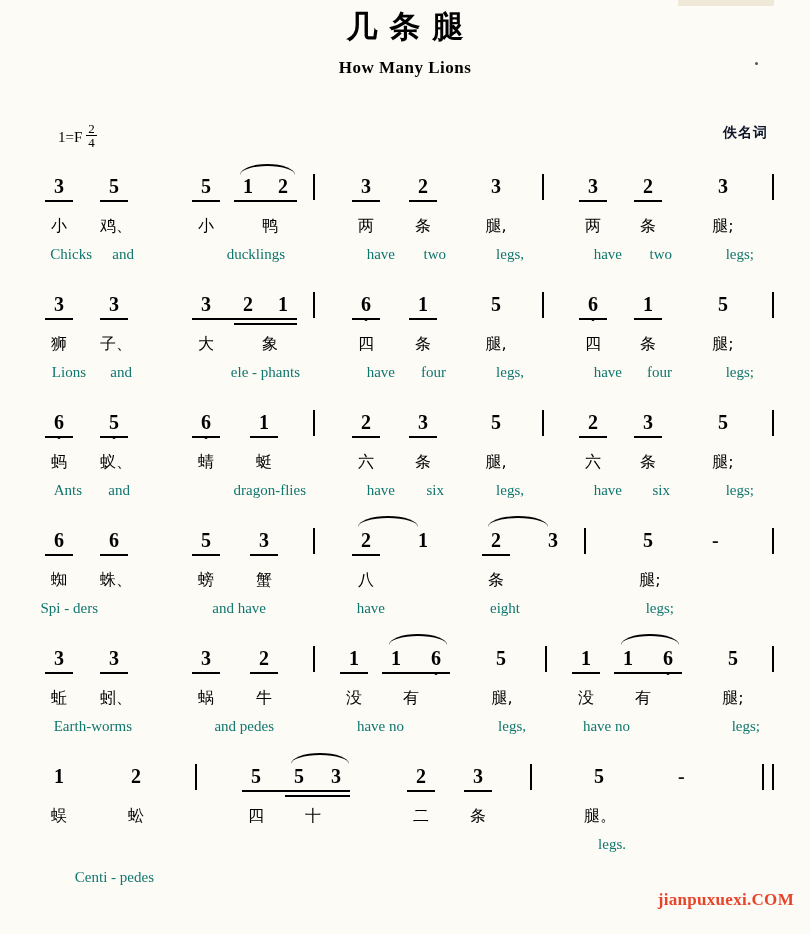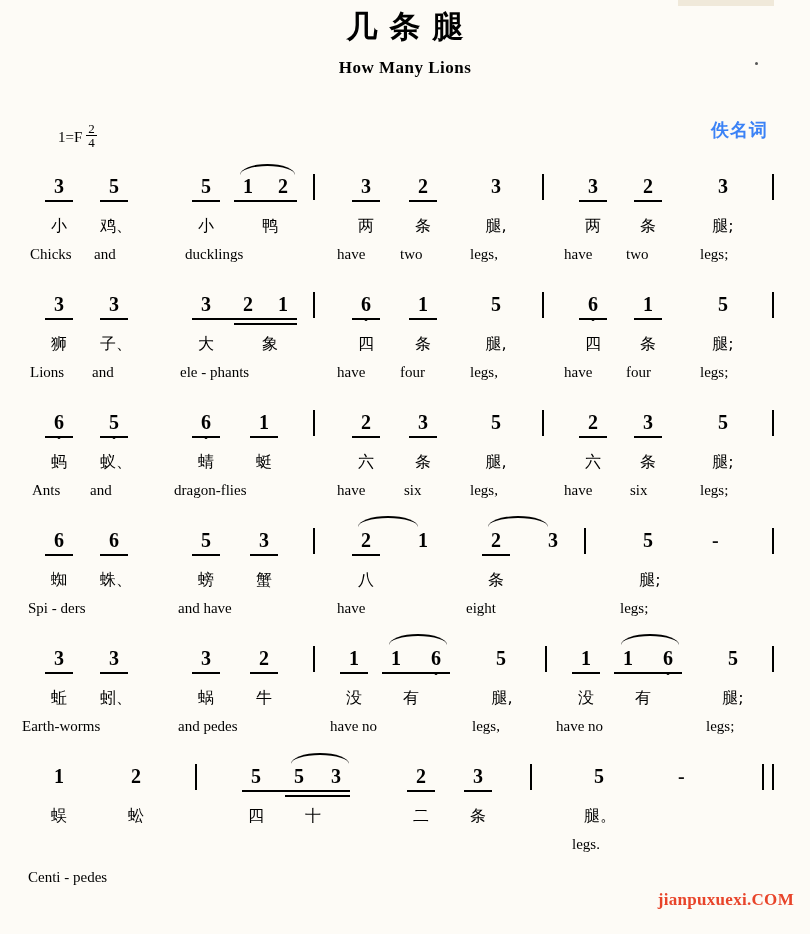--- a/index.html
+++ b/index.html
@@ -59,27 +59,27 @@
     line-height: 1;
     text-align: center;
     vertical-align: middle;
     position: relative;
     top: -2px;
   }
   .frac .num { display: block; border-bottom: 1px solid #000; padding: 0 2px; }
   .frac .den { display: block; padding: 0 2px; }
   .lyricist {
     position: absolute;
-    top: 118px;
+    top: 124px;
     right: 42px;
     font-family: "DejaVu Sans", sans-serif;
-    font-size: 18px;
+    font-size: 14px;
     font-weight: bold;
     letter-spacing: 1px;
-    color: #3b82f6;
+    color: #0f172a;
   }
 
   
   .score {
     position: absolute;
     top: 176px;
     left: 0;
     width: 810px;
   }
   .system {
@@ -150,22 +150,22 @@
     font-family: "DejaVu Sans", sans-serif;
     font-size: 16px;
     color: #000;
     text-align: center;
     white-space: nowrap;
   }
   .lyric-en {
     position: absolute;
     font-family: "Liberation Serif", serif;
     font-size: 15px;
-    color: #000000;
-    text-align: left;
+    color: #0f766e;
+    text-align: right;
     white-space: nowrap;
   }
 
   .watermark {
     position: absolute;
     right: 16px;
     bottom: 24px;
     font-family: "Liberation Serif", serif;
     font-size: 17px;
     font-weight: bold;

